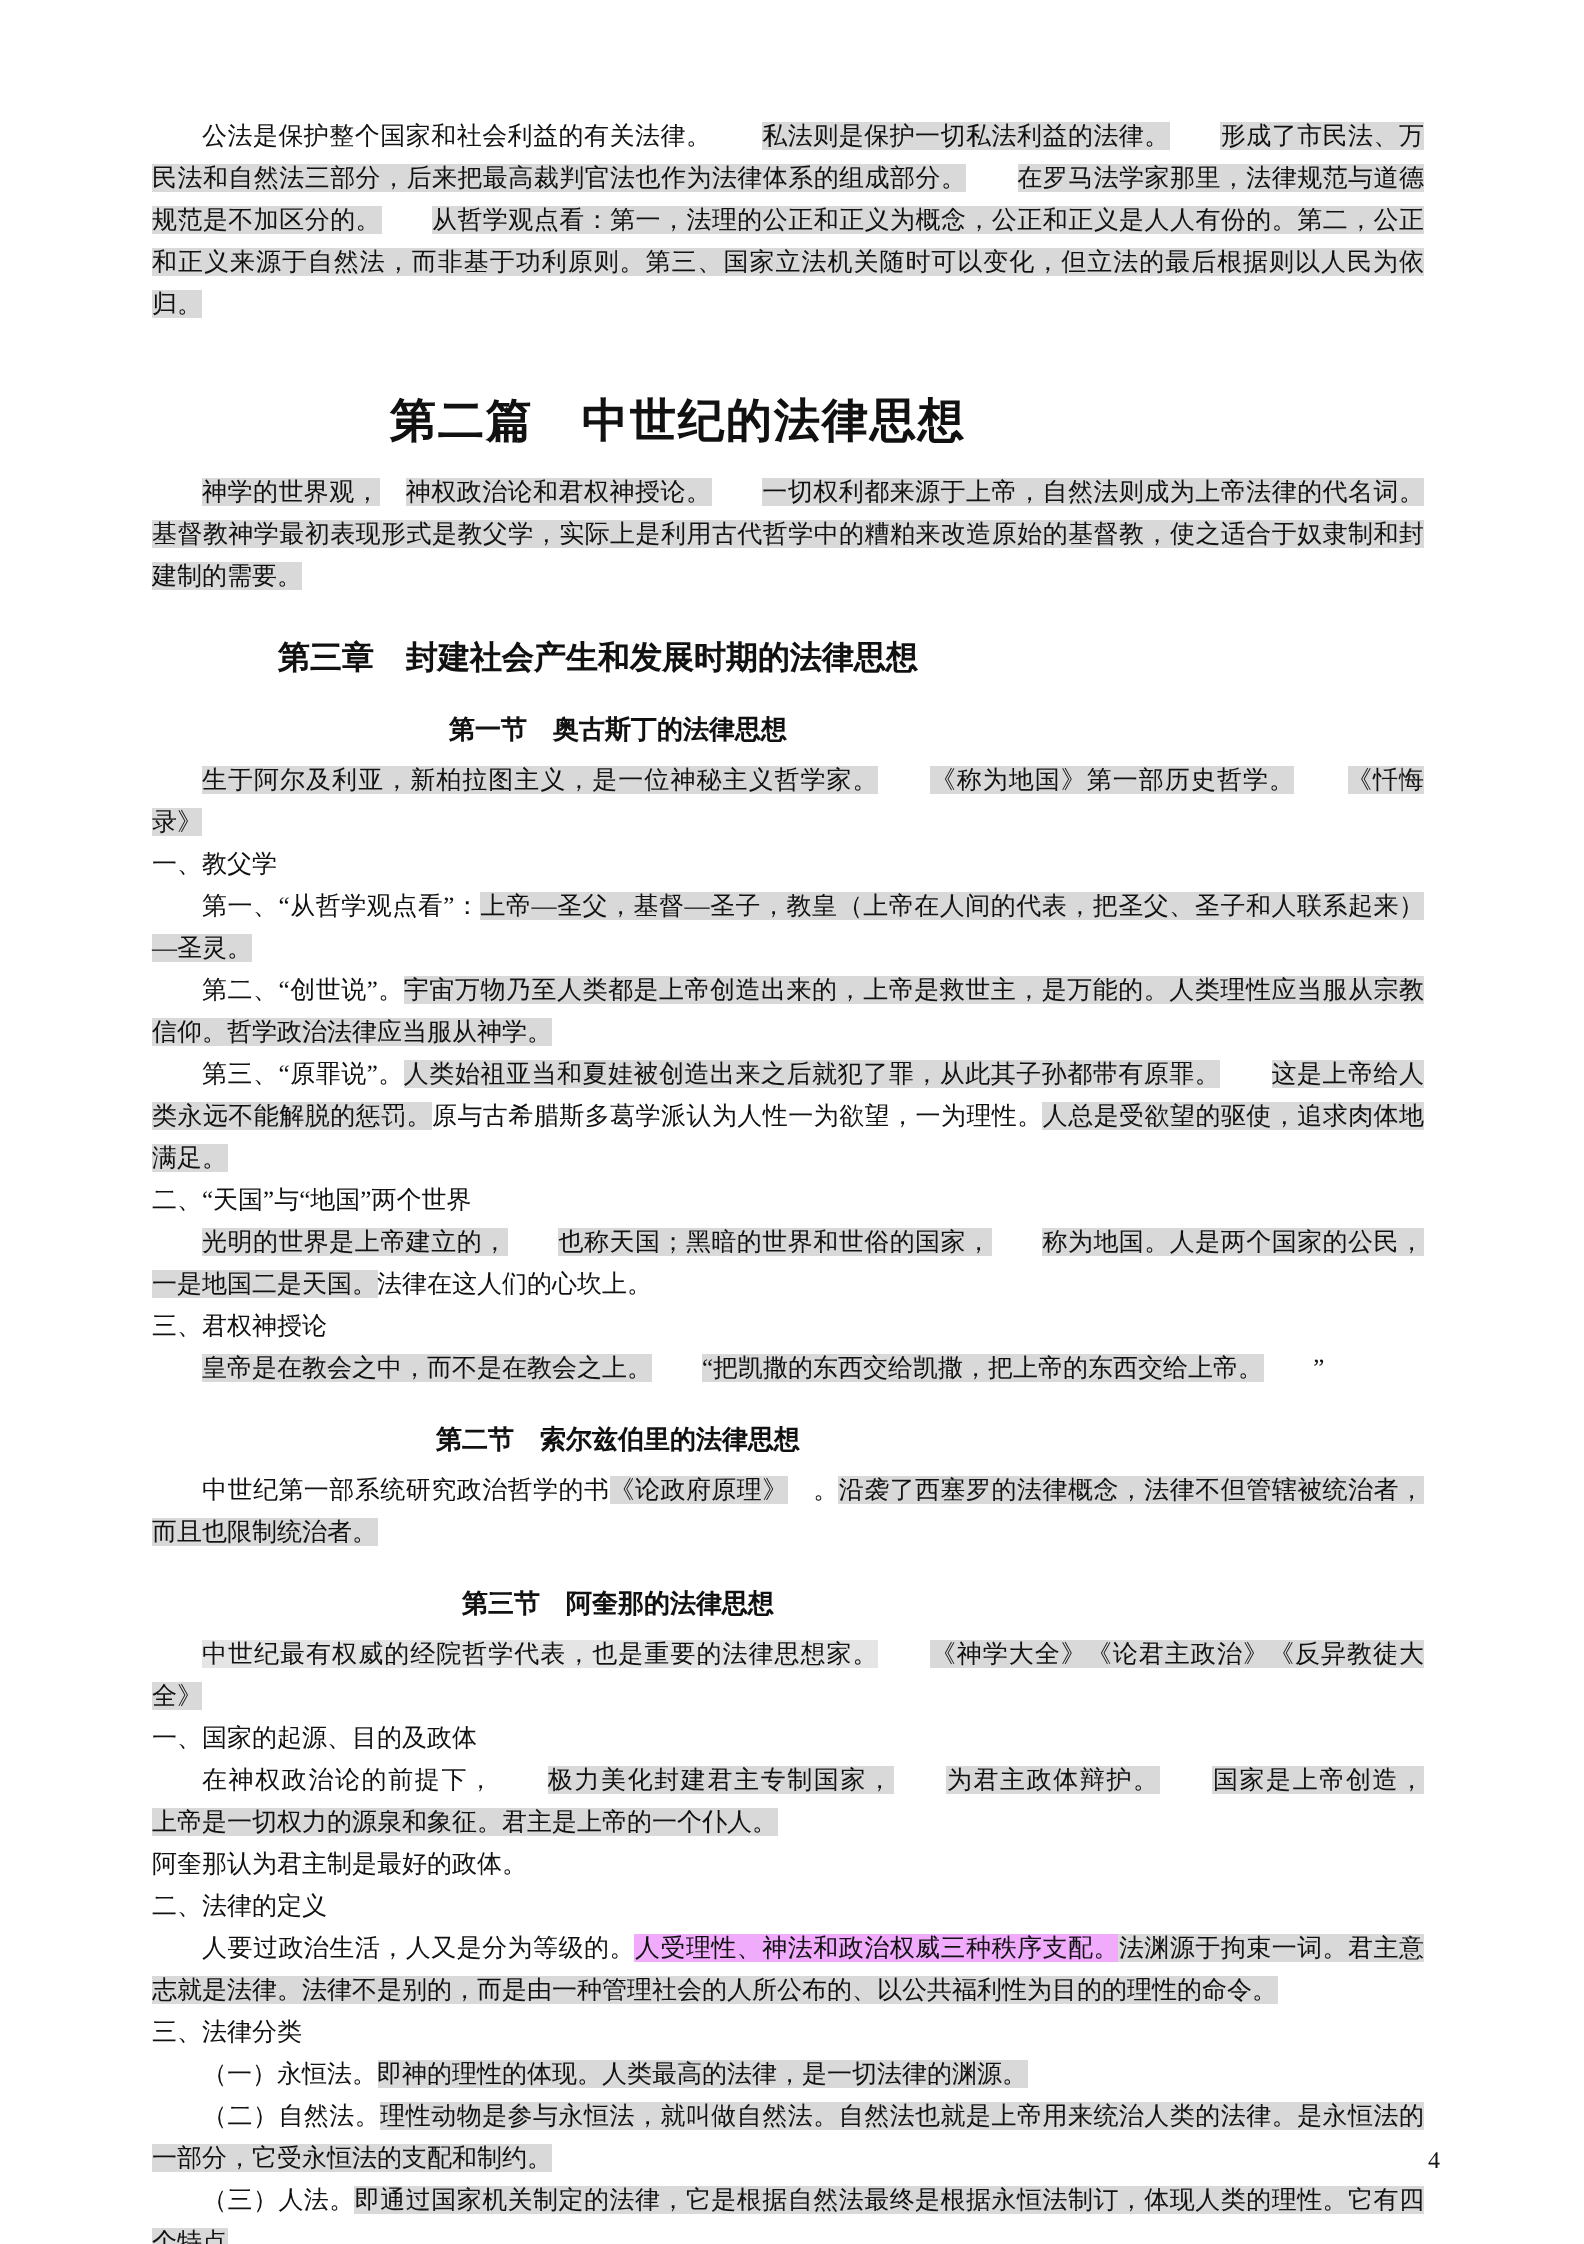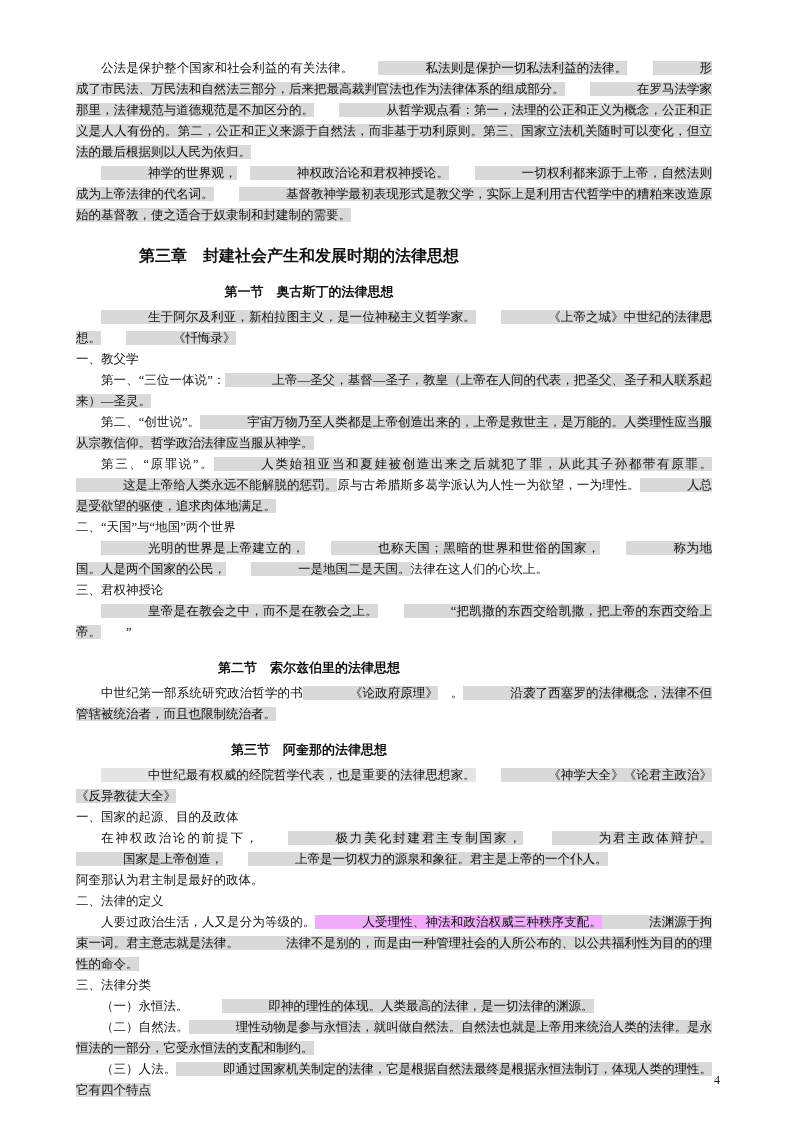--- a/index.html
+++ b/index.html
@@ -29,21 +29,20 @@
     font-size: 12.5px;
     line-height: 21px;
     margin: 0;
     text-align: justify;
   }
   p.para.indent {
     text-indent: 25px;
   }
   .hl {
     background: #d9d9d9;
-    padding-left: 47px;
   }
   .h1 {
     font-size: 23px;
     font-weight: 700;
     text-align: center;
     margin: 32px 0 10px;
     position: relative;
     left: -55px;
     letter-spacing: 1px;
   }
@@ -70,40 +69,41 @@
     font-size: 12px;
     color: #111111;
   }
 </style>
 </head>
 <body>
 
 <div class="page">
   <div class="content" id="doc">
       <p class="para indent"><span>公法是保护整个国家和社会利益的有关法律。</span><span>　　</span><span class="hl" style="background: rgb(217, 217, 217);">私法则是保护一切私法利益的法律。</span><span>　　</span><span class="hl" style="background: rgb(217, 217, 217);">形成了市民法、万民法和自然法三部分，后来把最高裁判官法也作为法律体系的组成部分。</span><span>　　</span><span class="hl" style="background: rgb(217, 217, 217);">在罗马法学家那里，法律规范与道德规范是不加区分的。</span><span>　　</span><span class="hl" style="background: rgb(217, 217, 217);">从哲学观点看：第一，法理的公正和正义为概念，公正和正义是人人有份的。第二，公正和正义来源于自然法，而非基于功利原则。第三、国家立法机关随时可以变化，但立法的最后根据则以人民为依归。</span></p>
+      <div class="h1">第二篇　中世纪的法律思想</div>
       <p class="para indent"><span class="hl" style="background: rgb(217, 217, 217);">神学的世界观，</span><span>　</span><span class="hl" style="background: rgb(217, 217, 217);">神权政治论和君权神授论。</span><span>　　</span><span class="hl" style="background: rgb(217, 217, 217);">一切权利都来源于上帝，自然法则成为上帝法律的代名词。</span><span>　　</span><span class="hl" style="background: rgb(217, 217, 217);">基督教神学最初表现形式是教父学，实际上是利用古代哲学中的糟粕来改造原始的基督教，使之适合于奴隶制和封建制的需要。</span></p>
       <div class="h2">第三章　封建社会产生和发展时期的法律思想</div>
       <div class="h3">第一节　奥古斯丁的法律思想</div>
-      <p class="para indent"><span class="hl" style="background: rgb(217, 217, 217);">生于阿尔及利亚，新柏拉图主义，是一位神秘主义哲学家。</span><span>　　</span><span class="hl" style="background: rgb(217, 217, 217);">《上帝之城》中世纪的法律思想。</span><span>　　</span><span class="hl" style="background: rgb(217, 217, 217);">《忏悔录》</span></p>
+      <p class="para indent"><span class="hl" style="background: rgb(217, 217, 217);">生于阿尔及利亚，新柏拉图主义，是一位神秘主义哲学家。</span><span>　　</span><span class="hl" style="background: rgb(217, 217, 217);">《称为地国》第一部历史哲学。</span><span>　　</span><span class="hl" style="background: rgb(217, 217, 217);">《忏悔录》</span></p>
       <p class="para"><span>一、教父学</span></p>
-      <p class="para indent"><span>第一、“三位一体说”：</span><span class="hl" style="background: rgb(217, 217, 217);">上帝—圣父，基督—圣子，教皇（上帝在人间的代表，把圣父、圣子和人联系起来）—圣灵。</span></p>
+      <p class="para indent"><span>第一、“从哲学观点看”：</span><span class="hl" style="background: rgb(217, 217, 217);">上帝—圣父，基督—圣子，教皇（上帝在人间的代表，把圣父、圣子和人联系起来）—圣灵。</span></p>
       <p class="para indent"><span>第二、“创世说”。</span><span class="hl" style="background: rgb(217, 217, 217);">宇宙万物乃至人类都是上帝创造出来的，上帝是救世主，是万能的。人类理性应当服从宗教信仰。哲学政治法律应当服从神学。</span></p>
       <p class="para indent"><span>第三、“原罪说”。</span><span class="hl" style="background: rgb(217, 217, 217);">人类始祖亚当和夏娃被创造出来之后就犯了罪，从此其子孙都带有原罪。</span><span>　　</span><span class="hl" style="background: rgb(217, 217, 217);">这是上帝给人类永远不能解脱的惩罚。</span><span>原与古希腊斯多葛学派认为人性一为欲望，一为理性。</span><span class="hl" style="background: rgb(217, 217, 217);">人总是受欲望的驱使，追求肉体地满足。</span></p>
       <p class="para"><span>二、“天国”与“地国”两个世界</span></p>
       <p class="para indent"><span class="hl" style="background: rgb(217, 217, 217);">光明的世界是上帝建立的，</span><span>　　</span><span class="hl" style="background: rgb(217, 217, 217);">也称天国；黑暗的世界和世俗的国家，</span><span>　　</span><span class="hl" style="background: rgb(217, 217, 217);">称为地国。人是两个国家的公民，</span><span>　　</span><span class="hl" style="background: rgb(217, 217, 217);">一是地国二是天国。</span><span>法律在这人们的心坎上。</span></p>
       <p class="para"><span>三、君权神授论</span></p>
       <p class="para indent"><span class="hl" style="background: rgb(217, 217, 217);">皇帝是在教会之中，而不是在教会之上。</span><span>　　</span><span class="hl" style="background: rgb(217, 217, 217);">“把凯撒的东西交给凯撒，把上帝的东西交给上帝。</span><span>　　”</span></p>
       <div class="h3">第二节　索尔兹伯里的法律思想</div>
       <p class="para indent"><span>中世纪第一部系统研究政治哲学的书</span><span class="hl" style="background: rgb(217, 217, 217);">《论政府原理》</span><span>　。</span><span class="hl" style="background: rgb(217, 217, 217);">沿袭了西塞罗的法律概念，法律不但管辖被统治者，而且也限制统治者。</span></p>
       <div class="h3">第三节　阿奎那的法律思想</div>
       <p class="para indent"><span class="hl" style="background: #e5e5e5;">中世纪最有权威的经院哲学代表，也是重要的法律思想家。</span><span>　　</span><span class="hl" style="background: rgb(217, 217, 217);">《神学大全》《论君主政治》《反异教徒大全》</span></p>
       <p class="para"><span>一、国家的起源、目的及政体</span></p>
       <p class="para indent"><span>在神权政治论的前提下，</span><span>　　</span><span class="hl" style="background: rgb(217, 217, 217);">极力美化封建君主专制国家，</span><span>　　</span><span class="hl" style="background: rgb(217, 217, 217);">为君主政体辩护。</span><span>　　</span><span class="hl" style="background: rgb(217, 217, 217);">国家是上帝创造，</span><span>　　</span><span class="hl" style="background: rgb(217, 217, 217);">上帝是一切权力的源泉和象征。君主是上帝的一个仆人。</span></p>
       <p class="para"><span>阿奎那认为君主制是最好的政体。</span></p>
       <p class="para"><span>二、法律的定义</span></p>
       <p class="para indent"><span>人要过政治生活，人又是分为等级的。</span><span class="hl" style="background: #f0abfc;">人受理性、神法和政治权威三种秩序支配。</span><span class="hl" style="background: rgb(217, 217, 217);">法渊源于拘束一词。君主意志就是法律。</span><span class="hl" style="background: rgb(217, 217, 217);">法律不是别的，而是由一种管理社会的人所公布的、以公共福利性为目的的理性的命令。</span></p>
       <p class="para"><span>三、法律分类</span></p>
-      <p class="para indent"><span>（一）永恒法。</span><span class="hl" style="background: rgb(217, 217, 217); margin-left: 33px;">即神的理性的体现。人类最高的法律，是一切法律的渊源。</span></p>
+      <p class="para indent"><span>（一）永恒法。</span><span class="hl" style="background: rgb(217, 217, 217);">即神的理性的体现。人类最高的法律，是一切法律的渊源。</span></p>
       <p class="para indent"><span>（二）自然法。</span><span class="hl" style="background: rgb(217, 217, 217);">理性动物是参与永恒法，就叫做自然法。自然法也就是上帝用来统治人类的法律。是永恒法的一部分，它受永恒法的支配和制约。</span></p>
       <p class="para indent"><span>（三）人法。</span><span class="hl" style="background: rgb(217, 217, 217);">即通过国家机关制定的法律，它是根据自然法最终是根据永恒法制订，体现人类的理性。它有四个特点</span></p>
     </div>
   <div class="page-number">4</div>
 </div>
 
 </body></html>

